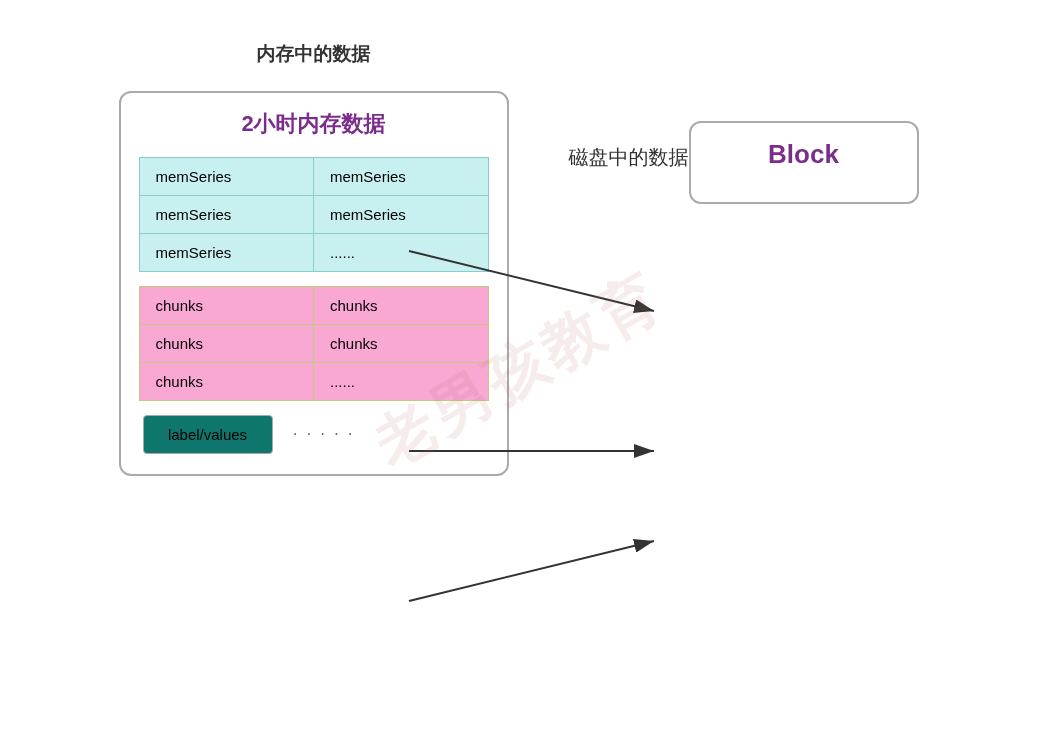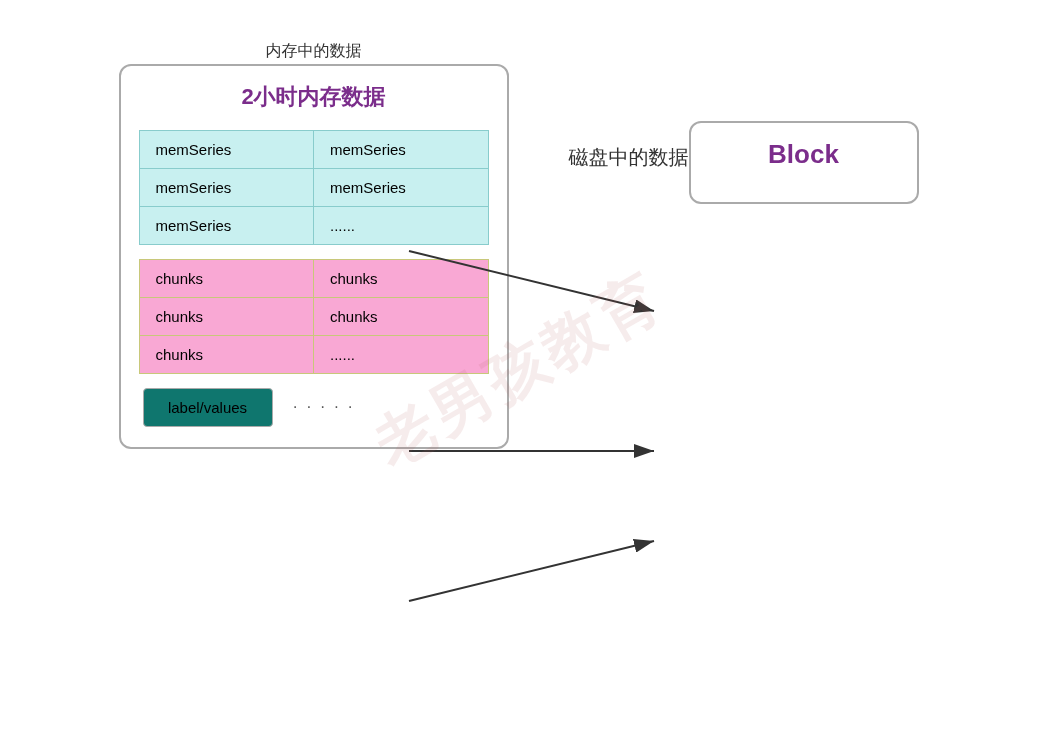--- a/index.html
+++ b/index.html
@@ -28,24 +28,24 @@
 
     
     .left-section {
       display: flex;
       flex-direction: column;
       align-items: center;
       gap: 0;
     }
 
     .section-title {
-      font-size: 16px;
+      font-size: 19px;
       color: #333;
-      margin-bottom: 2px;
-      font-weight: normal;
+      margin-bottom: 24px;
+      font-weight: bold;
     }
 
     .memory-box {
       border: 2px solid #aaa;
       border-radius: 12px;
       padding: 16px 18px 20px 18px;
       background: #fff;
       display: flex;
       flex-direction: column;
       gap: 14px;

